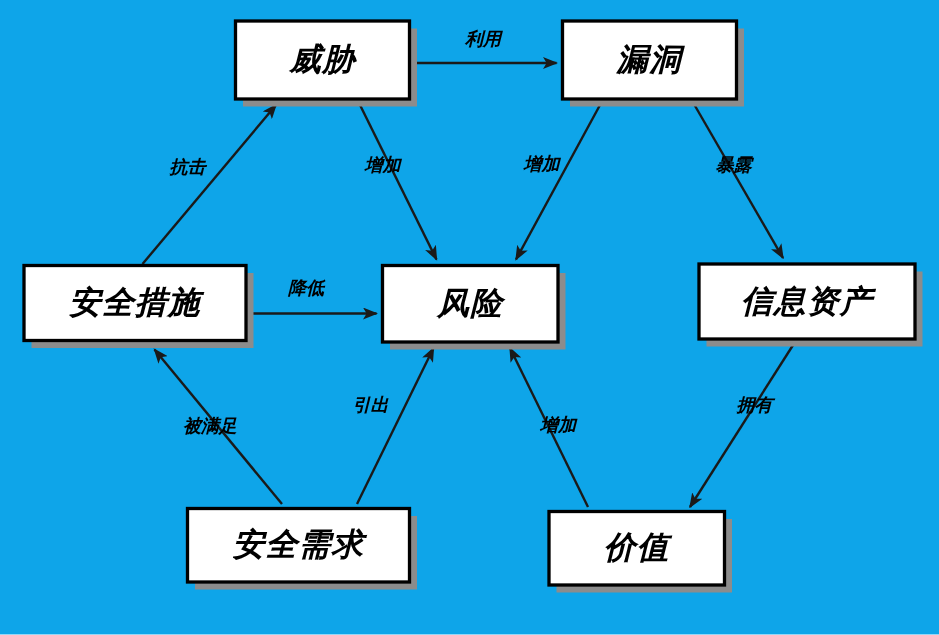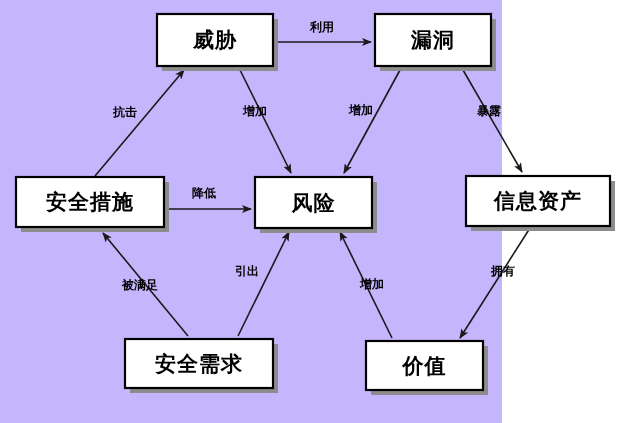--- a/index.html
+++ b/index.html
@@ -8,23 +8,24 @@
     background: #ffffff;
   }
   body {
     width: 626px;
     height: 423px;
     font-family: "DejaVu Sans", "Liberation Sans", sans-serif;
     overflow: hidden;
   }
   #diagram-root {
     position: relative;
-    width: 502px;
+    width: 626px;
     height: 423px;
-    background: #c4b5fd;
+    background: #0ea5e9;
+    font-style: italic;
   }
   svg.diagram {
     display: block;
     width: 626px;
     height: 423px;
   }
   .node-shadow {
     fill: #8c8c8c;
   }
   .node-box {

